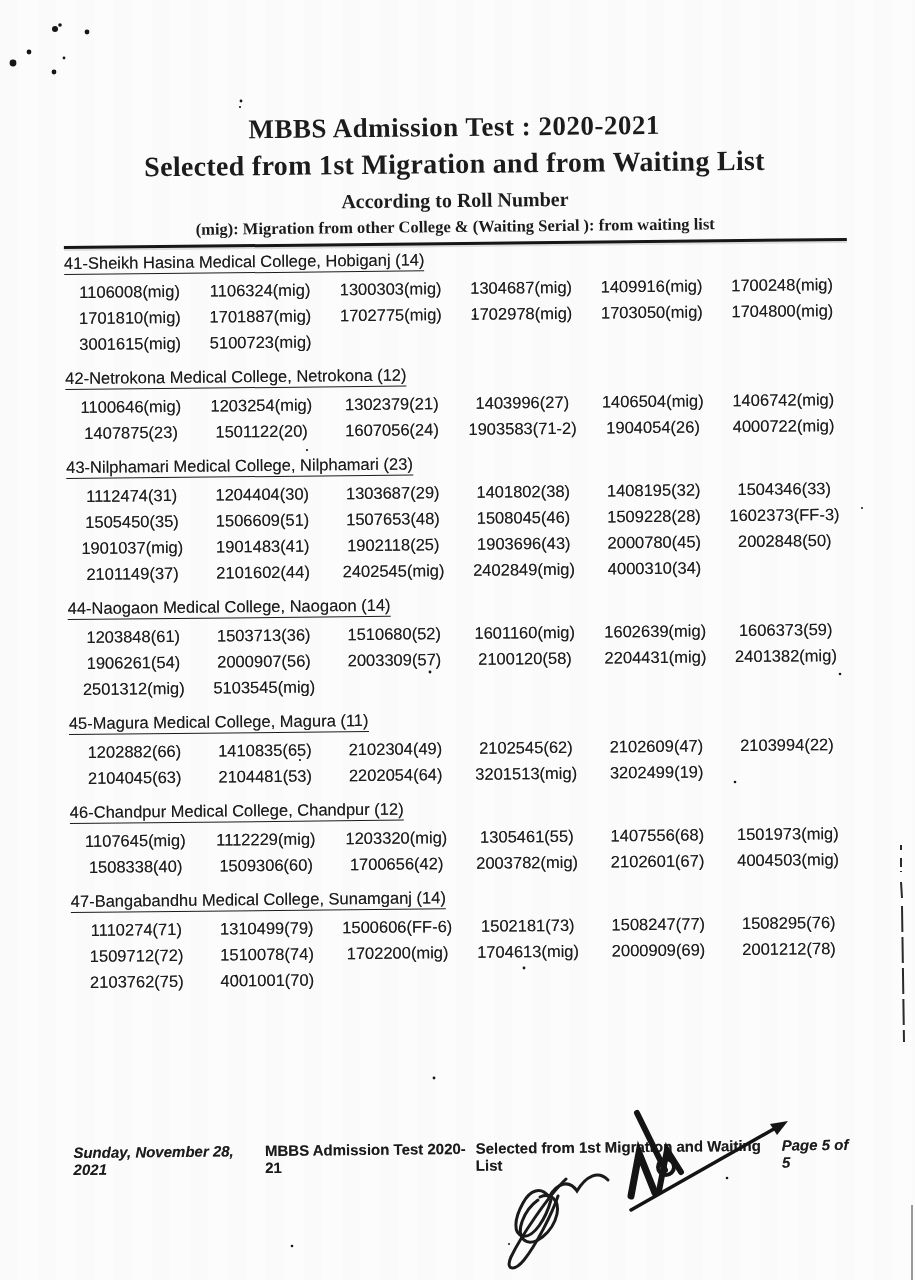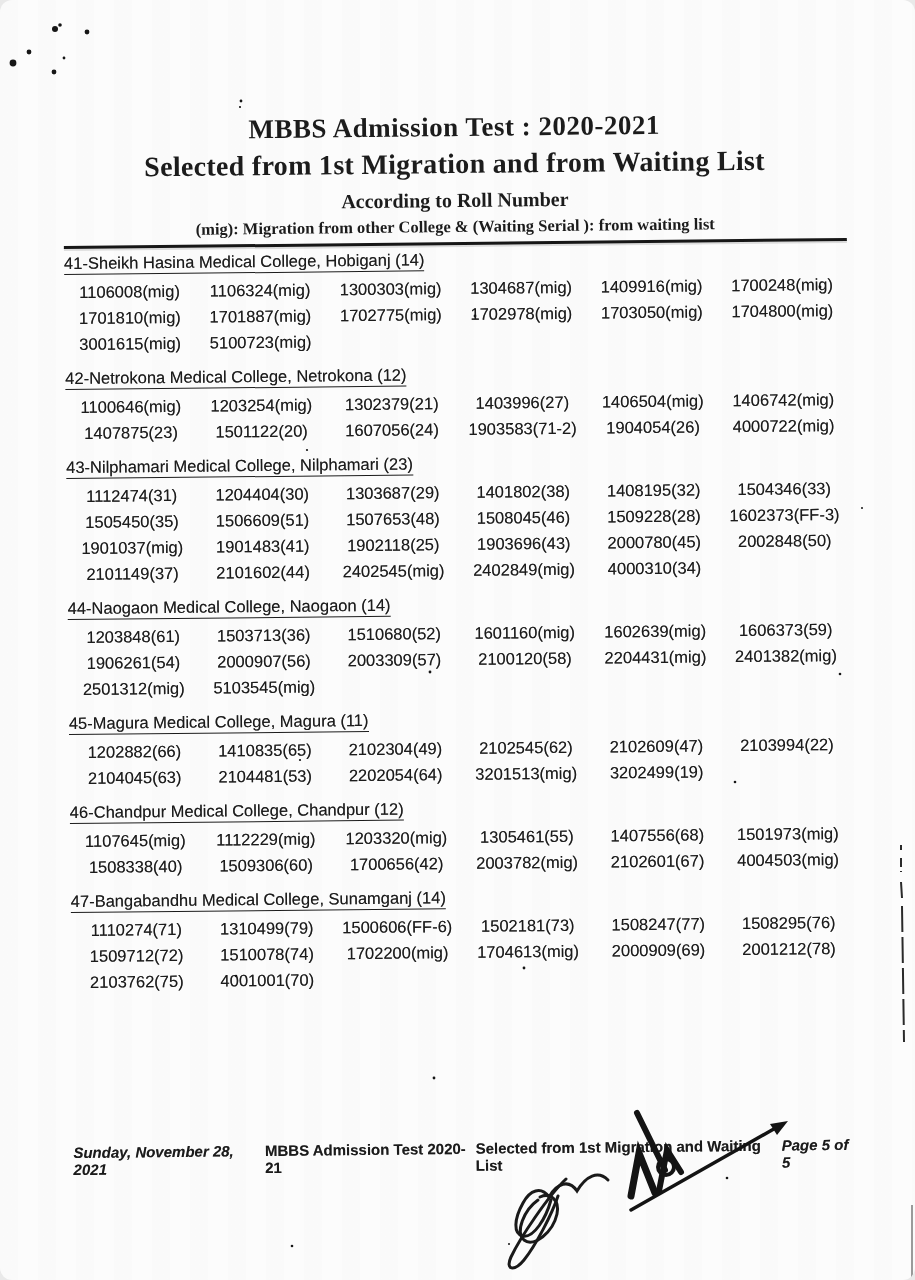--- a/index.html
+++ b/index.html
@@ -3,21 +3,20 @@
 <meta charset="utf-8">
 <style>
   html,body{margin:0;padding:0;background:#e9e9e9;}
   .page{
     position:relative;width:915px;height:1280px;margin:0 auto;
     background:#fcfcfc;
     background-image:repeating-linear-gradient(90deg, rgba(0,0,0,0.008) 0 18px, rgba(0,0,0,0) 18px 38px);
     overflow:hidden;
     color:#1c1c1c;
     font-family:"Liberation Sans", sans-serif;
-    border-radius:12px;
   }
   .content{
     position:absolute;top:0;left:0;right:0;height:100%;
     padding:112px 68px 0 64px;box-sizing:border-box;
     transform:rotate(-0.6deg);transform-origin:50% 20%;
   }
   .title1{
     font-family:"Liberation Serif", serif;font-weight:bold;font-size:27px;
     text-align:center;letter-spacing:0.5px;
   }

